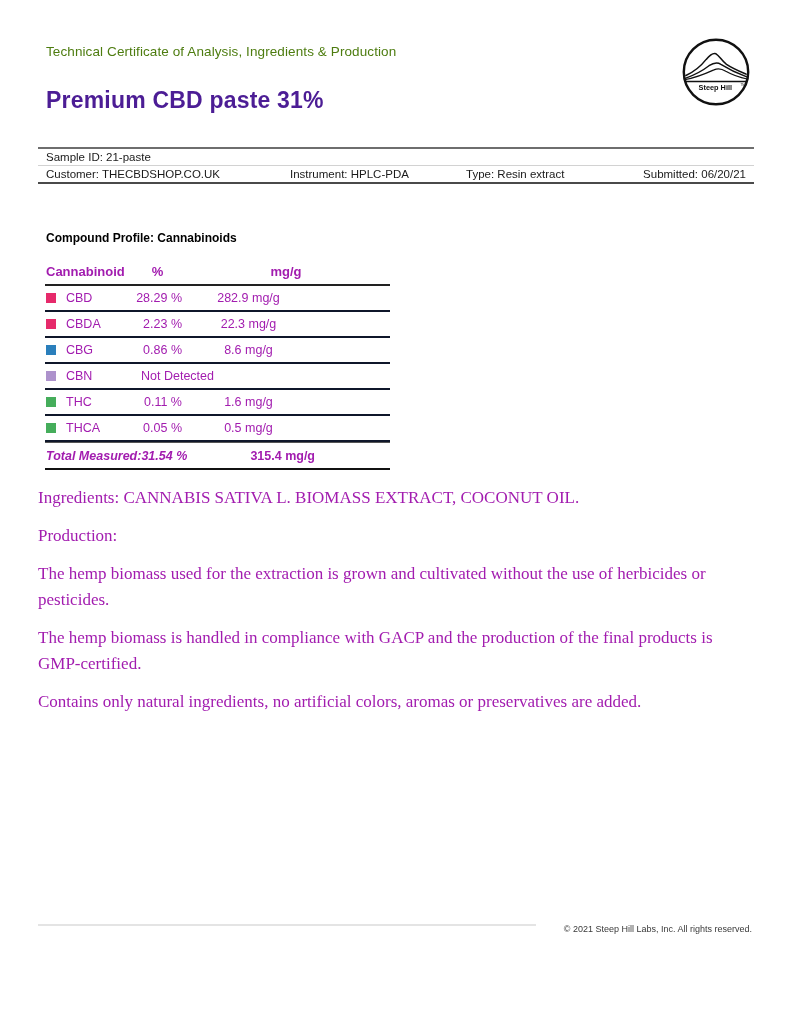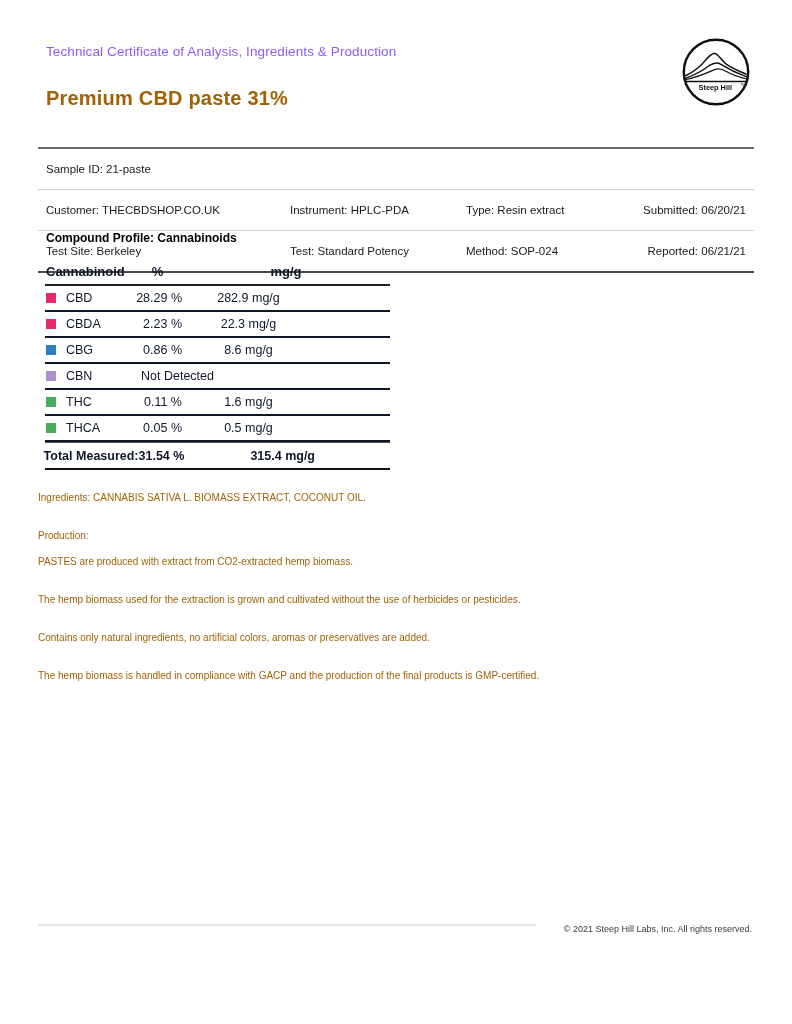--- a/index.html
+++ b/index.html
@@ -7,48 +7,48 @@
     position:relative;
     width:792px;height:1024px;
     background:#fff;
     font-family:"Liberation Sans","DejaVu Sans",sans-serif;
     color:#111;
     overflow:hidden;
   }
   
   .doc-type{
     position:absolute;top:44px;left:46px;
-    font-size:13.5px;color:#8b5cf6;letter-spacing:0.1px;
+    font-size:13.5px;color:#4d7c0f;letter-spacing:0.1px;
   }
   .logo{position:absolute;top:37px;left:681px;width:70px;height:70px;}
   .logo svg{display:block;width:70px;height:70px;}
   .page-title{
     position:absolute;top:87px;left:46px;margin:0;
-    font-size:20px;font-weight:bold;color:#a16207;letter-spacing:0.2px;
+    font-size:23px;font-weight:bold;color:#4c1d95;letter-spacing:0.2px;
   }
   
   .info-table{
     position:absolute;top:147px;left:38px;width:716px;
     font-size:11.5px;color:#1a1a1a;
     border-top:2px solid #6e6e6e;
     border-bottom:2px solid #4a4a4a;
   }
   .info-row{border-bottom:1px solid #d2d2d2;}
   .info-row:last-child{border-bottom:none;}
   .info-row.cols4{display:grid;grid-template-columns:244px 176px 176px 1fr;}
-  .info-cell{padding:14px 8px;white-space:nowrap;}
+  .info-cell{padding:2px 8px;white-space:nowrap;}
   .info-cell.c3{text-align:right;}
   
   .compound-heading{
     position:absolute;top:231px;left:46px;margin:0;
     font-size:12px;font-weight:bold;color:#000;
   }
   .compound-table{
     position:absolute;top:259px;left:45px;width:345px;
-    font-size:12.5px;color:#0f172a;
+    font-size:12.5px;color:#a21caf;
   }
   .chead{
     display:grid;grid-template-columns:88px 49px 1fr;
     align-items:center;height:25px;
     font-weight:bold;font-size:13px;
     border-bottom:2px solid #222;
   }
   .chead .h0{padding-left:1px;}
   .chead .h1,.chead .h2{text-align:center;}
   .crow{
@@ -61,26 +61,26 @@
   .cpct{text-align:right;white-space:nowrap;}
   .cpct.nd{text-align:right;padding-left:8px;}
   .cmgg{text-align:center;white-space:nowrap;}
   .ctotal{
     display:grid;grid-template-columns:137px 133px 1fr;
     align-items:center;height:25px;
     font-weight:bold;font-size:12.5px;
     border-top:1px solid #555;
     border-bottom:2px solid #111;
   }
-  .ctotal .tleft{display:flex;justify-content:center;white-space:nowrap;padding-left:1px;}
+  .ctotal .tleft{display:flex;justify-content:space-between;white-space:nowrap;padding-left:1px;font-style:italic;}
   .ctotal .tmgg{text-align:right;white-space:nowrap;}
   
   .body-text{
     position:absolute;top:485px;left:38px;width:720px;
-    font-size:10px;line-height:26px;color:#a16207;
+    font-size:17px;line-height:26px;color:#a21caf;font-family:Liberation Serif, serif;
   }
   .body-text p{margin:0 0 12px 0;}
   
   .footer{
     position:absolute;left:38px;right:40px;top:924px;
     display:flex;align-items:flex-start;
   }
   .footer-line{flex:1;height:2px;background:#e4e4e4;}
   .footer-copy{margin-left:28px;font-size:9px;color:#3a3a3a;white-space:nowrap;}
 </style>
@@ -108,26 +108,20 @@
   <div class="info-table">
     <div class="info-row">
       <div class="info-cell">Sample ID: 21-paste</div>
     </div>
     <div>
         <div class="info-row cols4">
           <div class="info-cell c0">Customer: THECBDSHOP.CO.UK</div>
           <div class="info-cell c2">Instrument: HPLC-PDA</div>
           <div class="info-cell c1">Type: Resin extract</div>
           <div class="info-cell c3">Submitted: 06/20/21</div>
-        </div>
-        <div class="info-row cols4">
-          <div class="info-cell c0">Test Site: Berkeley</div>
-          <div class="info-cell c1">Test: Standard Potency</div>
-          <div class="info-cell c2">Method: SOP-024</div>
-          <div class="info-cell c3">Reported: 06/21/21</div>
         </div>
       </div>
   </div>
 
   <h2 class="compound-heading">Compound Profile: Cannabinoids</h2>
 
   <div class="compound-table">
     <div class="chead">
       <span class="h0">Cannabinoid</span>
       <span class="h1">%</span>
@@ -183,22 +177,22 @@
         <span>31.54 %</span>
       </span>
       <span class="tmgg">315.4 mg/g</span>
       <span></span>
     </div>
   </div>
 
   <div class="body-text">
     <p>Ingredients: CANNABIS SATIVA L. BIOMASS EXTRACT, COCONUT OIL.</p>
     <p><span>Production:</span><br>
-      <span>PASTES are produced with extract from CO2-extracted hemp biomass.</span></p>
-    <span><p>The hemp biomass used for the extraction is grown and cultivated without the use of herbicides or pesticides.</p><p>Contains only natural ingredients, no artificial colors, aromas or preservatives are added.</p><p>The hemp biomass is handled in compliance with GACP and the production of the final products is GMP-certified.</p></span>
+      </p>
+    <span><p>The hemp biomass used for the extraction is grown and cultivated without the use of herbicides or pesticides.</p><p>The hemp biomass is handled in compliance with GACP and the production of the final products is GMP-certified.</p><p>Contains only natural ingredients, no artificial colors, aromas or preservatives are added.</p></span>
   </div>
 
   <div class="footer">
     <div class="footer-line"></div>
     <div class="footer-copy">© 2021 Steep Hill Labs, Inc. All rights reserved.</div>
   </div>
 
 </div>
 
 </body></html>

